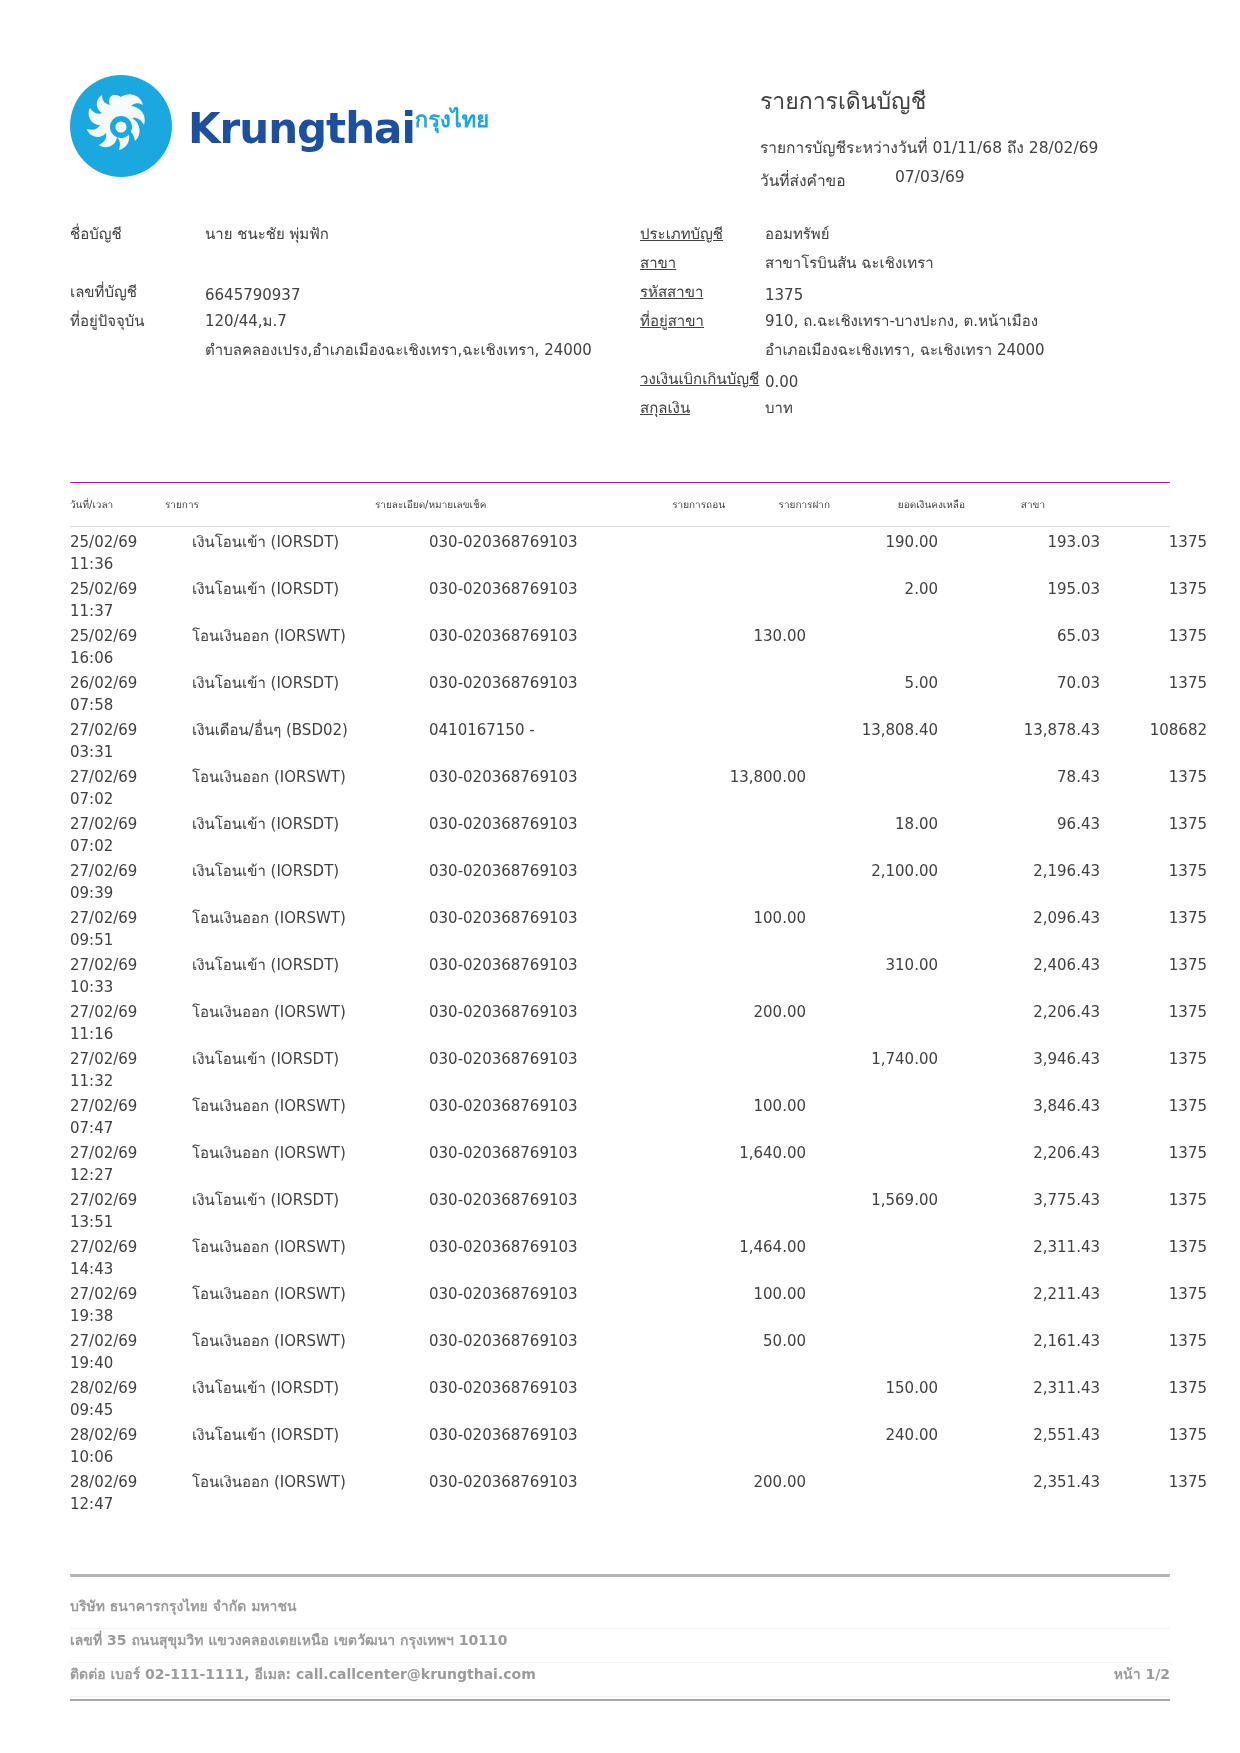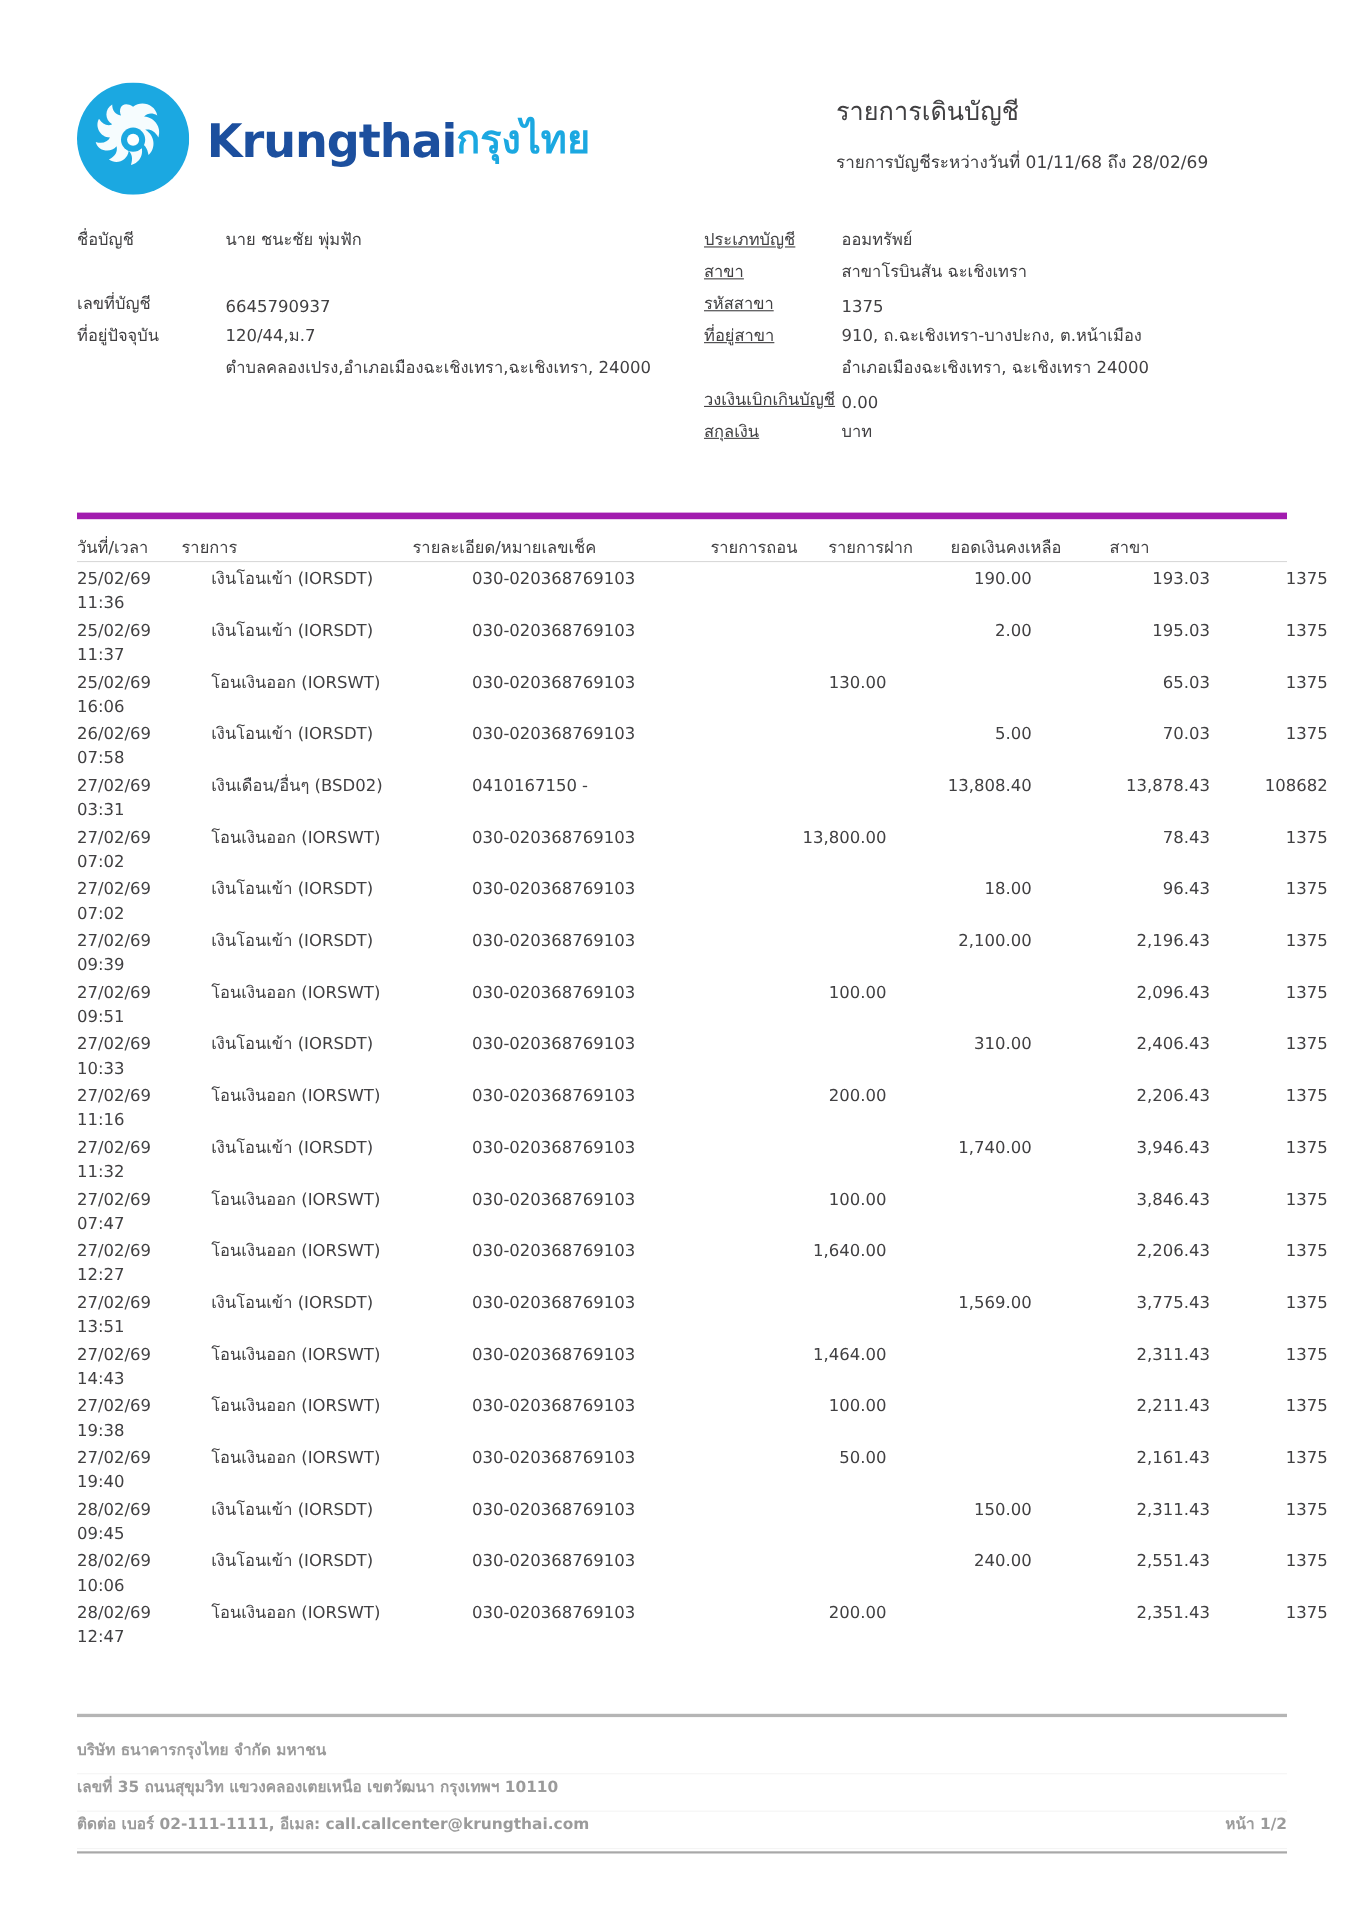--- a/index.html
+++ b/index.html
@@ -9,21 +9,21 @@
     color:#414042;
   }
   .page { box-sizing:border-box; width:1240px; height:1753px; padding:75px 70px 0 70px; }
 
   
   .top { display:flex; align-items:flex-start; }
   .logo-wrap { display:flex; align-items:center; gap:16px; }
   .logo-circle { width:102px; height:102px; flex:0 0 auto; }
   .brand-text { display:flex; flex-direction:row; padding-top:6px; }
   .brand-en { font-size:42px; font-weight:bold; color:#1c4f9e; line-height:1.05; letter-spacing:-1px; }
-  .brand-th { font-size:36px; font-weight:bold; color:#1ba8e1; line-height:1.15; }
+  .brand-th { font-size:22px; font-weight:bold; color:#1ba8e1; line-height:1.15; }
 
   .head-right { margin-left:auto; width:410px; padding-top:8px; }
   .head-title { font-size:23px; font-weight:normal; margin:0 0 16px 0; }
   .head-period { font-size:15.5px; margin-bottom:8px; }
   .head-request { display:flex; font-size:15.5px; }
   .head-request .lbl { width:135px; flex:0 0 auto; }
 
   
   .account { margin-top:24px; font-size:15px; }
   .acct-row { display:flex; min-height:29px; align-items:flex-end; }
@@ -33,24 +33,24 @@
   .acct-row .v2 { flex:1; }
 
   
   .table { margin-top:62px; }
   .thead, .trow {
     display:grid;
     grid-template-columns:95px 210px 250px 100px 105px 135px 80px;
     padding-right:125px;
   }
   .thead {
-    border-top:6px solid #a21caf;
+    border-top:1px solid #a21caf;
     border-bottom:1px solid #d9d9d9;
-    padding-top:14px; 
-    font-size:15px;
+    padding-top:14px; padding-bottom:14px;
+    font-size:10px;
   }
   .thead .num { text-align:right; }
   .trow { padding-top:6px; min-height:47px; box-sizing:border-box; font-size:15px;gap:27px; }
   .trow .num { text-align:right; }
   .datecell { display:flex; flex-direction:column; gap:4px; line-height:18px; }
   .cell { line-height:18px; }
 
   .table-bottom-line { border-top:3px solid #b5b5b5; margin-top:60px; }
 
   
@@ -77,20 +77,24 @@
       </span>
       <span class="brand-text">
         <span class="brand-en">Krungthai</span>
         <span class="brand-th">กรุงไทย</span>
       </span>
     </div>
 
     <div class="head-right">
       <div class="head-title">รายการเดินบัญชี</div>
       <div class="head-period">รายการบัญชีระหว่างวันที่ 01/11/68 ถึง 28/02/69</div>
+      <div class="head-request">
+        <span class="lbl">วันที่ส่งคำขอ</span>
+        <span>07/03/69</span>
+      </div>
     </div>
   </div>
 
   <div class="account">
     <div class="acct-row">
       <span class="l1">ชื่อบัญชี</span>
       <span class="v1">นาย ชนะชัย พุ่มฟัก</span>
       <span class="l2">ประเภทบัญชี</span>
       <span class="v2">ออมทรัพย์</span>
     </div>

